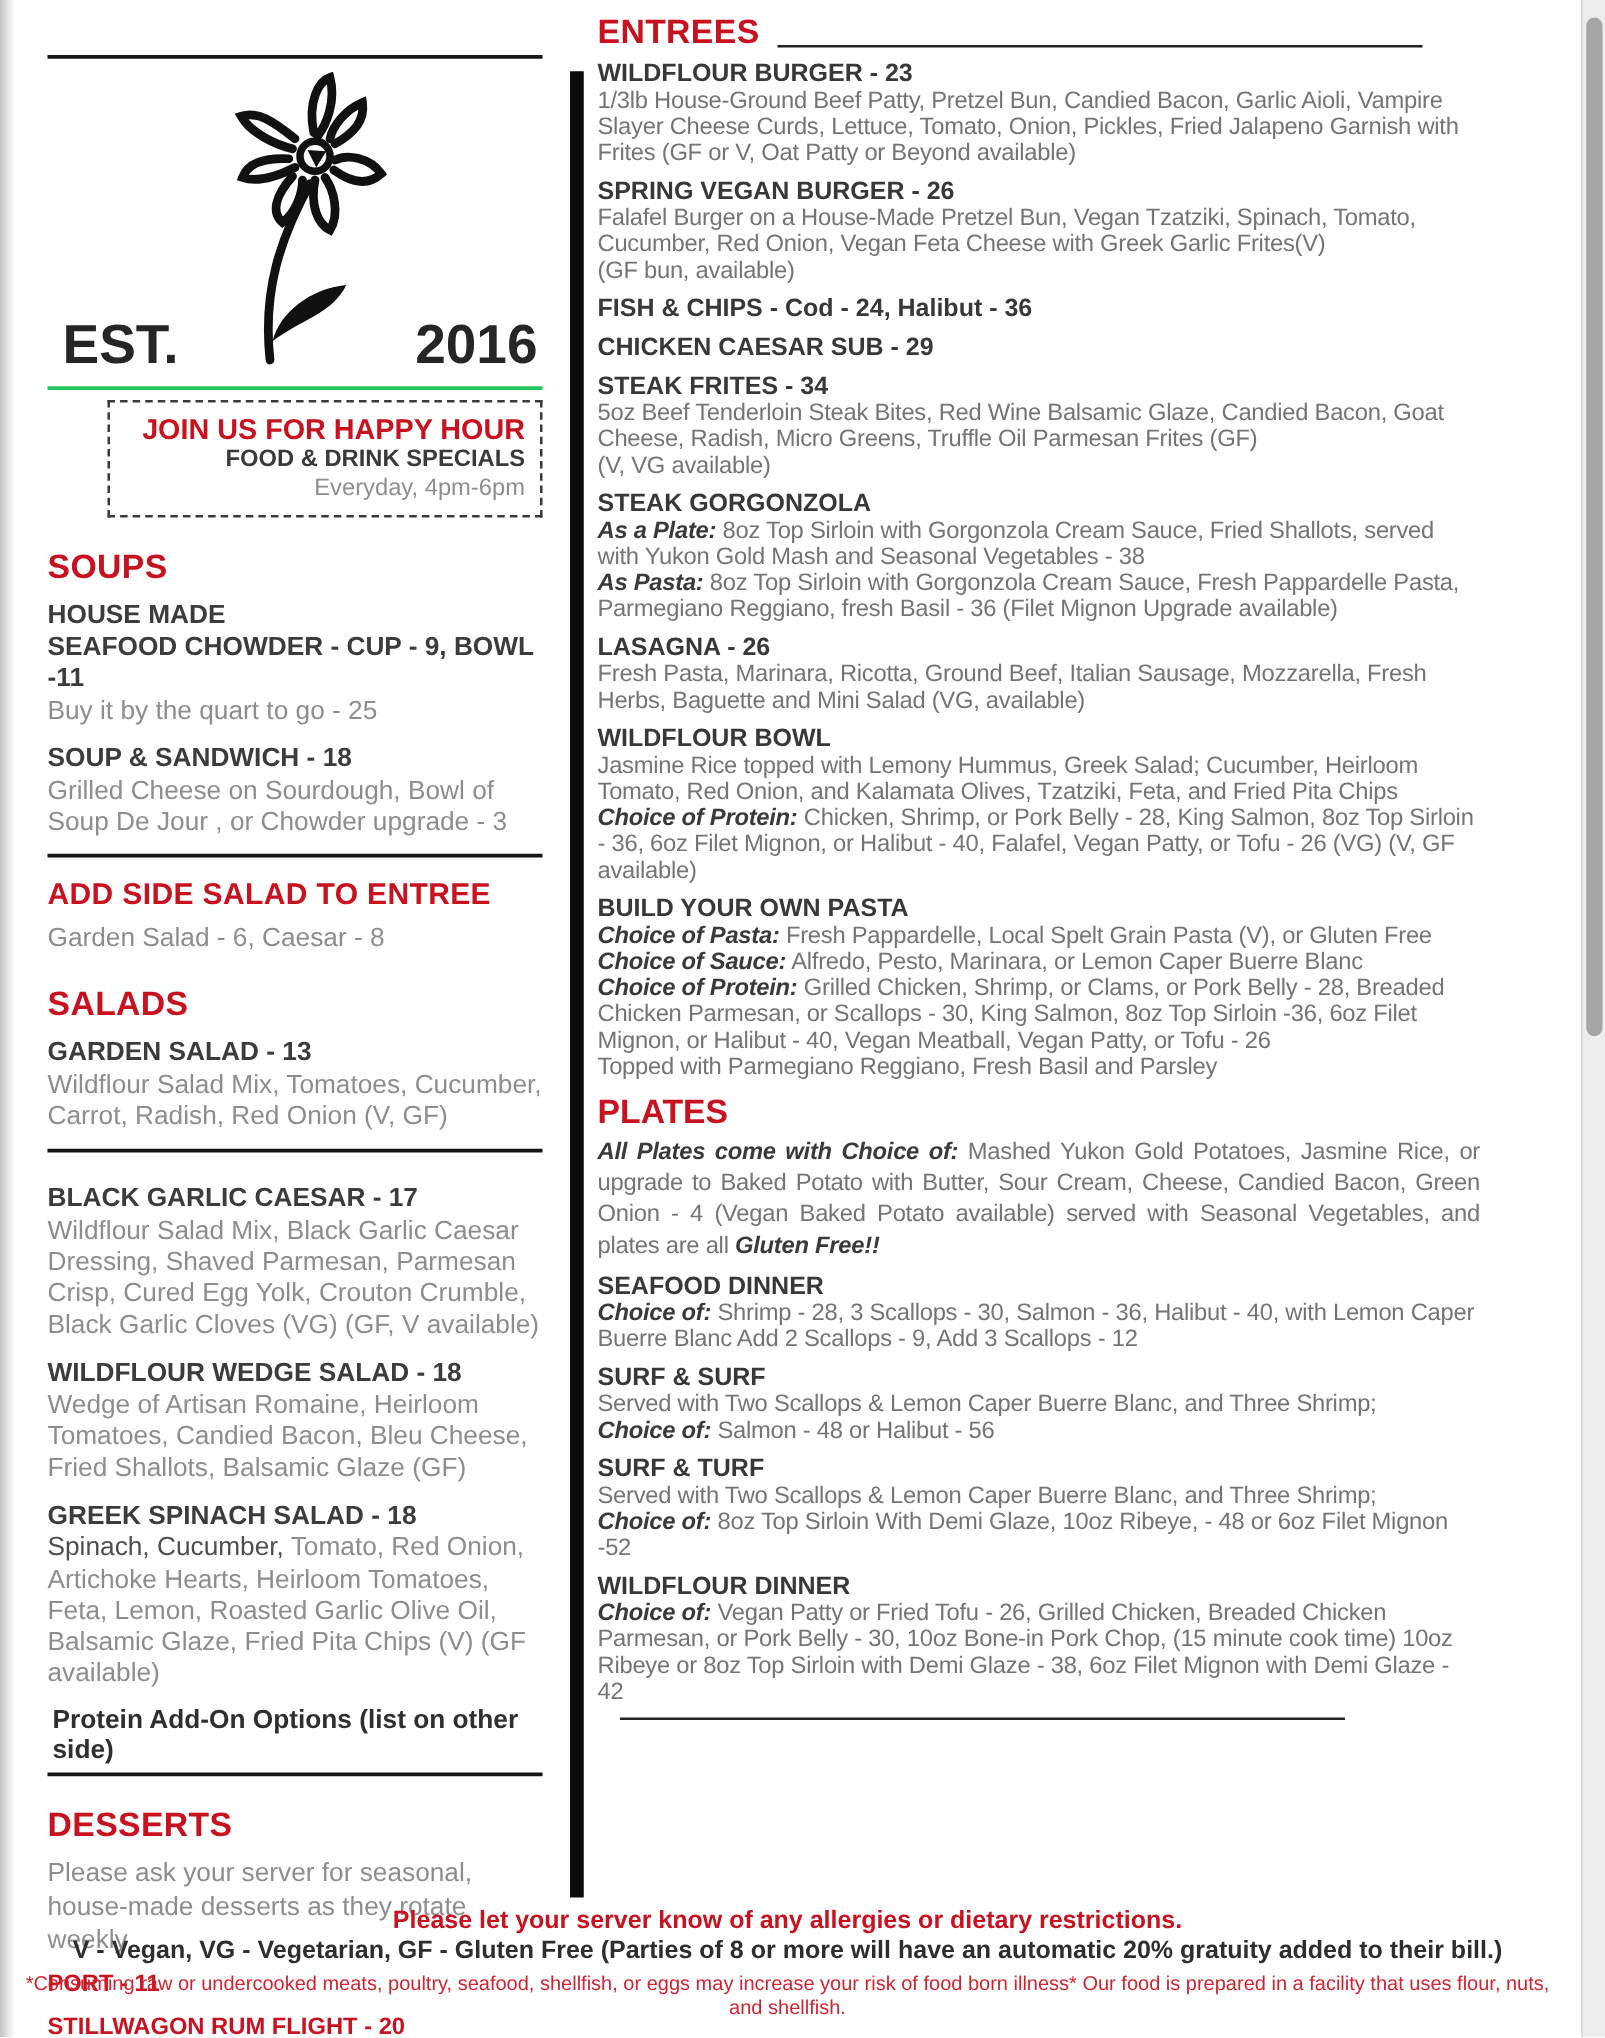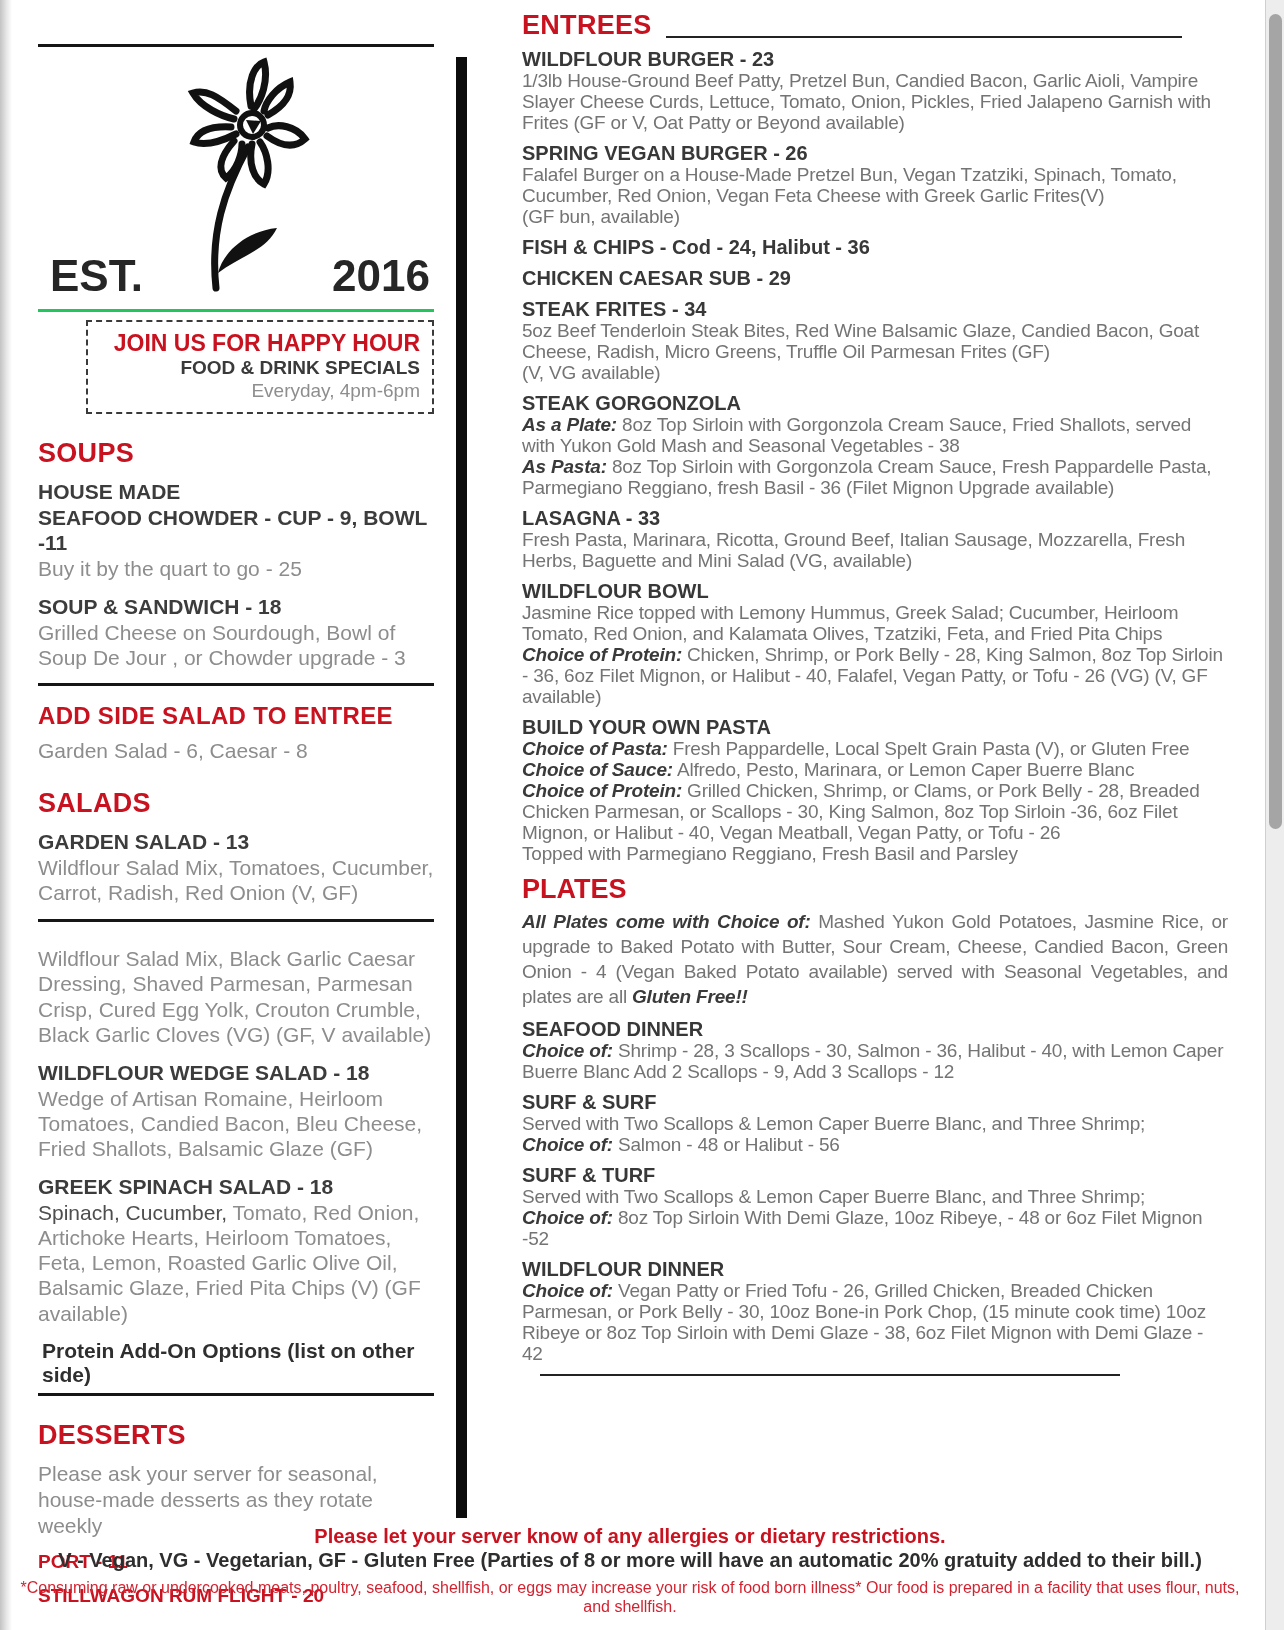--- a/index.html
+++ b/index.html
@@ -26,21 +26,21 @@
   .col-left .desc-line{color:#8d8d8d;font-size:21px;line-height:1.2;}
   .col-left .rule-after{border-bottom:3px solid #161616;padding-bottom:14px;margin-bottom:24px;}
   .rule{border:none;border-top:3px solid #161616;margin:2px 0 0;}
   .desc-gray{color:#8d8d8d;font-size:21px;line-height:1.25;}
   .protein-note{font-weight:bold;color:#2f2f2f;font-size:21px;padding:0 0 6px 4px;
         border-bottom:3px solid #151515;margin:2px 0 10px;}
   .mini-red{color:var(--red);font-weight:bold;font-size:19px;margin:12px 0 0;}
   
   .divider-bar{position:absolute;left:456px;top:57px;width:11px;height:1461px;background:#0c0c0c;}
   
-  .col-right{position:absolute;left:478px;top:12px;width:706px;margin-left:44px;}
+  .col-right{position:absolute;left:478px;top:12px;width:706px;}
   .entrees-head{display:flex;align-items:flex-end;margin:0 0 10px;}
   .entrees-title{color:var(--red);font-size:27px;font-weight:bold;letter-spacing:.3px;line-height:1;}
   .title-rule{flex:1;border-bottom:2px solid #232323;margin:0 46px 1px 14px;}
   .col-right .menu-item{margin-bottom:10px;}
   .col-right .item-name{font-weight:bold;color:#383838;font-size:20px;line-height:21px;}
   .col-right .desc-line{color:#747474;font-size:19px;line-height:21px;letter-spacing:-0.2px;}
   .seg-b{font-weight:bold;color:#3a3a3a;font-style:italic;}
   .seg-d{color:#4e4e4e;}
   .plates-title{color:var(--red);font-size:27px;font-weight:bold;margin:2px 0 4px;}
   .plates-intro{text-align:justify;color:#747474;font-size:19px;line-height:25px;
@@ -110,20 +110,21 @@
     <h2 class="section sub">ADD SIDE SALAD TO ENTREE</h2>
     <div class="desc-gray">Garden Salad - 6, Caesar - 8</div>
 
     <h2 class="section">SALADS</h2>
     <div>
         <div class="menu-item rule-after">
           <div class="item-name">GARDEN SALAD - 13</div>
           <div class="desc-line"><span>Wildflour Salad Mix, Tomatoes, Cucumber, Carrot, Radish, Red Onion (V, GF)</span></div>
         </div>
         <div class="menu-item">
+          <div class="item-name">BLACK GARLIC CAESAR - 17</div>
           <div class="desc-line"><span>Wildflour Salad Mix, Black Garlic Caesar Dressing, Shaved Parmesan, Parmesan Crisp, Cured Egg Yolk, Crouton Crumble, Black Garlic Cloves (VG) (GF, V available)</span></div>
         </div>
         <div class="menu-item">
           <div class="item-name">WILDFLOUR WEDGE SALAD - 18</div>
           <div class="desc-line"><span>Wedge of Artisan Romaine, Heirloom Tomatoes,  Candied Bacon, Bleu Cheese, Fried Shallots,  Balsamic Glaze (GF)</span></div>
         </div>
         <div class="menu-item">
           <div class="item-name">GREEK SPINACH SALAD - 18</div>
           <div class="desc-line"><span class="seg-d">Spinach, Cucumber, </span><span>Tomato, Red Onion, Artichoke Hearts, Heirloom Tomatoes, Feta, Lemon, Roasted Garlic Olive Oil,  Balsamic Glaze, Fried Pita Chips (V) (GF available)</span></div>
         </div>
@@ -165,21 +166,21 @@
           <div class="item-name">STEAK FRITES - 34</div>
           <div class="desc-line"><span>5oz Beef Tenderloin Steak Bites, Red Wine Balsamic Glaze, Candied Bacon, Goat Cheese, Radish, Micro Greens, Truffle Oil Parmesan Frites (GF)</span></div>
           <div class="desc-line"><span>(V, VG available)</span></div>
         </div>
         <div class="menu-item">
           <div class="item-name">STEAK GORGONZOLA</div>
           <div class="desc-line"><span class="seg-b">As a Plate:</span><span> 8oz Top Sirloin with Gorgonzola Cream Sauce, Fried Shallots, served with Yukon Gold Mash and Seasonal Vegetables - 38</span></div>
           <div class="desc-line"><span class="seg-b">As Pasta:</span><span> 8oz Top Sirloin with Gorgonzola Cream Sauce, Fresh Pappardelle Pasta, Parmegiano Reggiano, fresh Basil - 36 (Filet Mignon Upgrade available)</span></div>
         </div>
         <div class="menu-item">
-          <div class="item-name">LASAGNA - 33</div>
+          <div class="item-name">LASAGNA - 26</div>
           <div class="desc-line"><span>Fresh Pasta, Marinara, Ricotta, Ground Beef, Italian Sausage, Mozzarella, Fresh Herbs, Baguette and Mini Salad (VG, available)</span></div>
         </div>
         <div class="menu-item">
           <div class="item-name">WILDFLOUR BOWL</div>
           <div class="desc-line"><span>Jasmine Rice topped with Lemony Hummus, Greek Salad; Cucumber, Heirloom Tomato, Red Onion, and Kalamata Olives, Tzatziki, Feta, and Fried Pita Chips</span></div>
           <div class="desc-line"><span class="seg-b">Choice of Protein:</span><span> Chicken, Shrimp, or Pork Belly - 28, King Salmon, 8oz Top Sirloin - 36, 6oz Filet Mignon, or Halibut - 40,  Falafel, Vegan Patty, or Tofu - 26 (VG) (V, GF available)</span></div>
         </div>
         <div class="menu-item">
           <div class="item-name">BUILD YOUR OWN PASTA</div>
           <div class="desc-line"><span class="seg-b">Choice of Pasta:</span><span>    Fresh Pappardelle, Local Spelt Grain Pasta (V), or Gluten Free</span></div>

